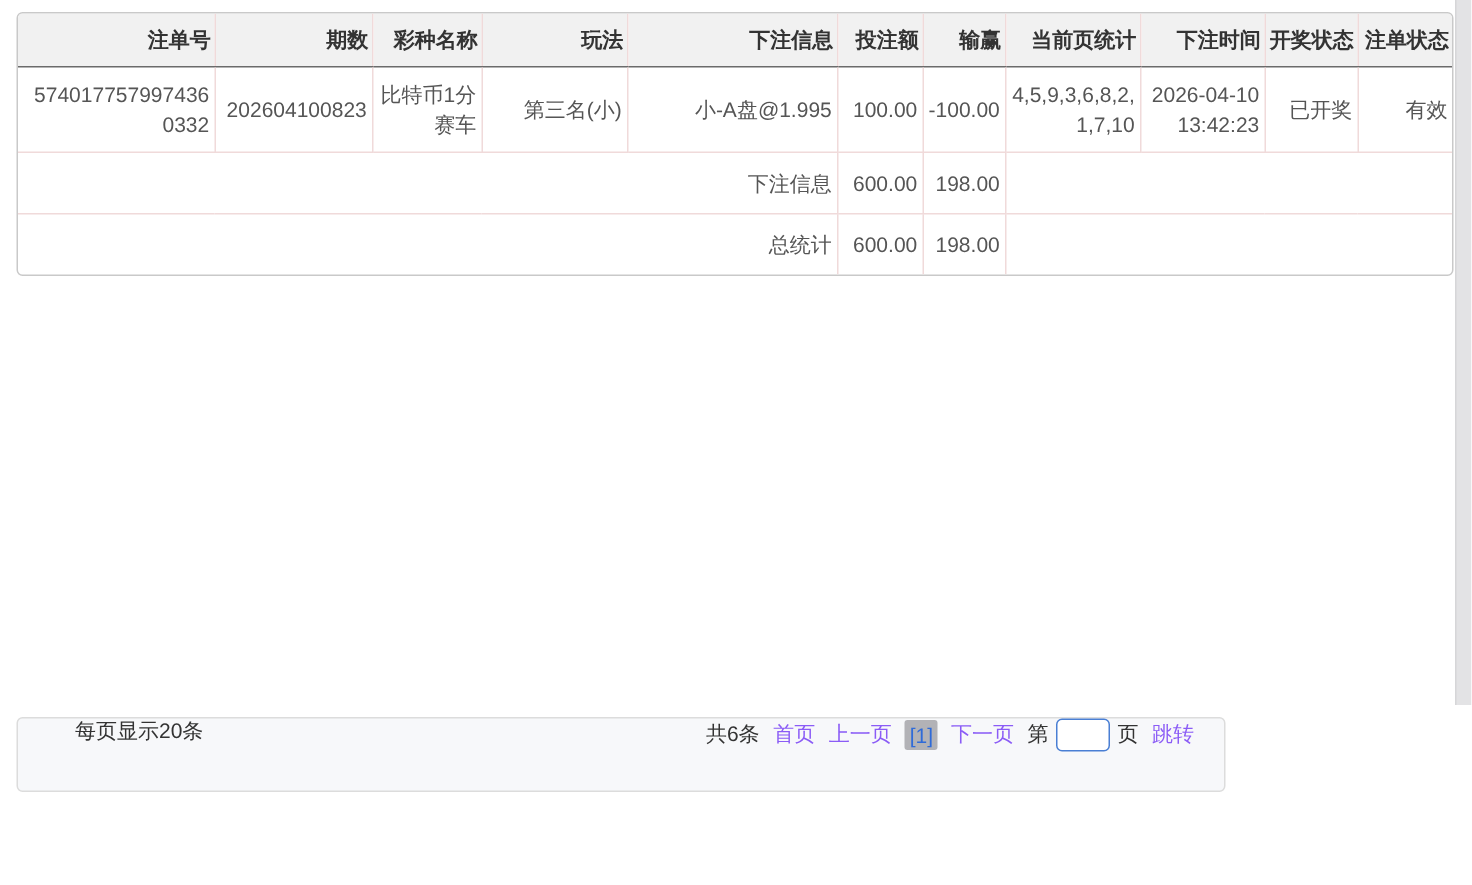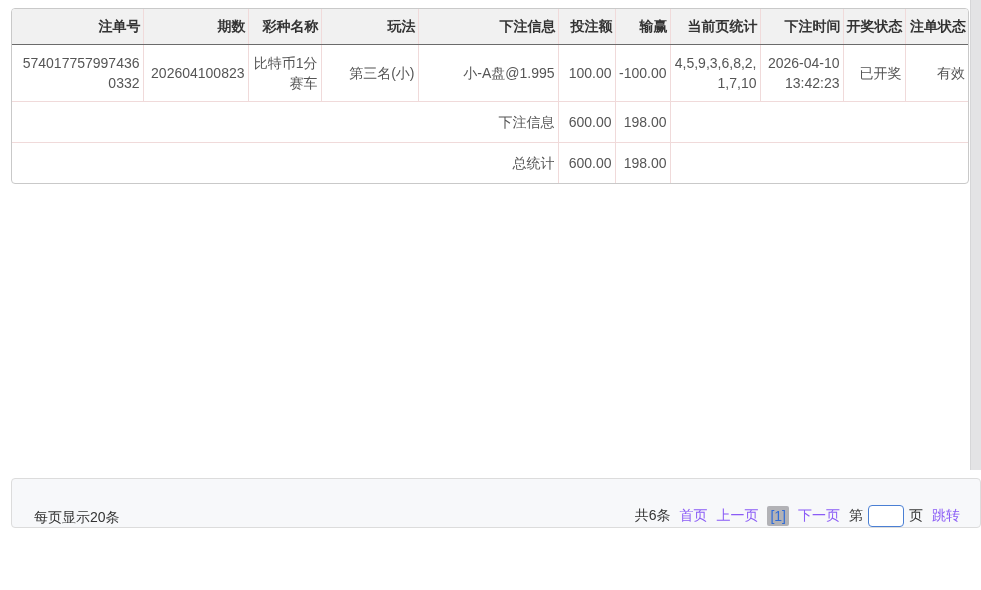--- a/index.html
+++ b/index.html
@@ -51,36 +51,35 @@
     line-height: 20px;
     word-break: break-all;
     vertical-align: middle;
   }
   td:last-child { border-right: none; }
   tr.summary td { padding: 10px 3px; }
   tr.summary td.blank { border-right: none; }
   tr.summary-total td { border-bottom: none; }
   .footer-bar {
     position: absolute; left: 11px; top: 478px;
-    width: 970px; height: 50px;
+    width: 806px; height: 50px;
     background: #f7f8fa;
     border: 1px solid #dcdcdc;
     border-radius: 4px;
     display: flex;
-    align-items: flex-end;
+    align-items: flex-start;
     justify-content: space-between;
-    padding: 0 20px 0 22px;
+    padding: 0 20px 0 38px;
     font-size: 14px;
     color: #333;
   }
   .pager {
     display: flex;
     align-items: center;
     gap: 9px;
-    margin-top: 20px;
   }
   .pager a {
     color: #8b5cf6;
     text-decoration: none;
     cursor: pointer;
   }
   .pager .current {
     background: #b2b2b6;
     color: #2f6bd8;
     padding: 0 3px;

